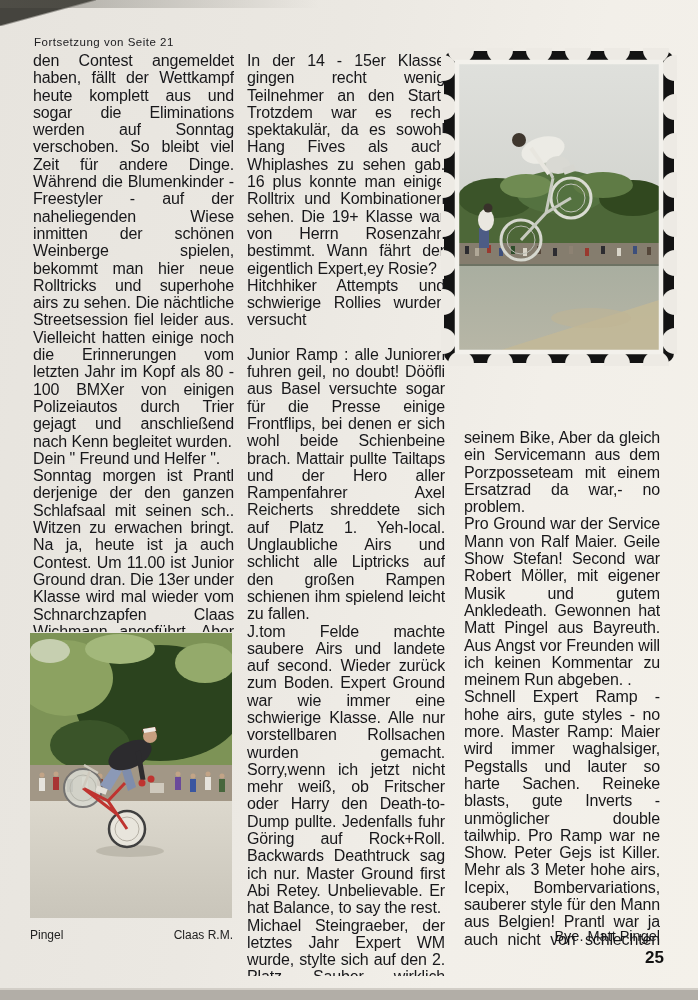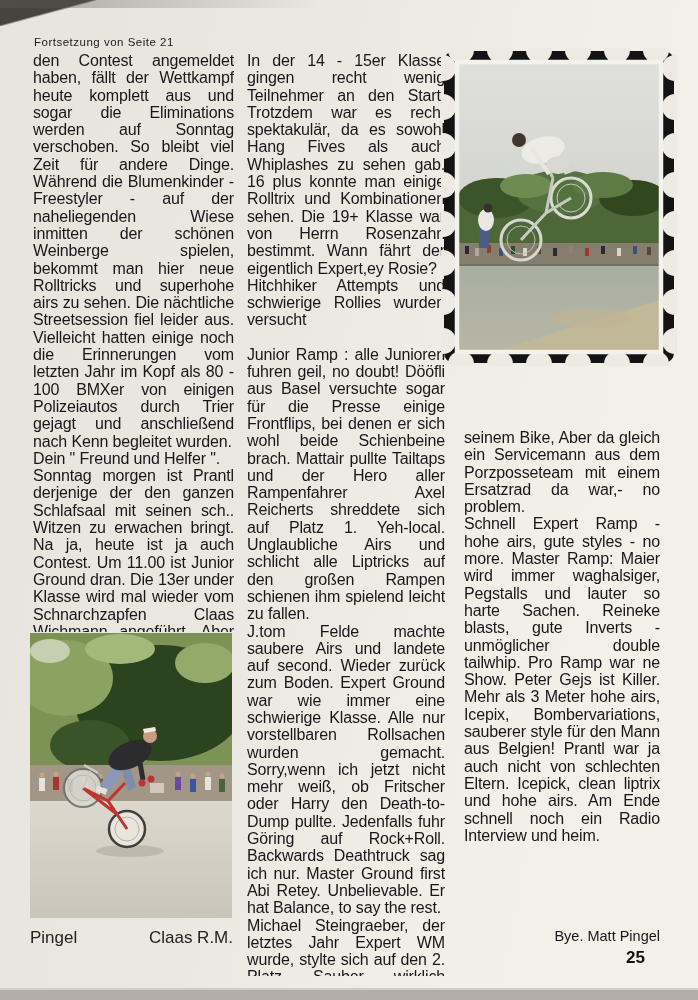--- a/index.html
+++ b/index.html
@@ -35,29 +35,29 @@
   .col2 { left:247px; top:52px;  width:198px; height:924px; }
   .col3 { left:464px; top:396px; width:196px; height:520px;margin-top:33px; }
   .stamp { position:absolute; left:441px; top:48px; }
   .caption-ralf {
     position:absolute; left:441px; top:374px; width:236px;
     text-align:center; font-size:11.5px; color:#222;
   }
   .photo2 { position:absolute; left:30px; top:633px; }
   .caption-row {
     position:absolute; left:30px; top:928px; width:203px;
-    display:flex; justify-content:space-between; font-size:17px; color:#222;
+    display:flex; justify-content:space-between; font-size:12px; color:#222;
   }
   .byline {
     position:absolute; left:455px; top:928px; width:205px;
     text-align:right; font-size:14.5px; color:var(--ink,#17171a);
   }
   .pageno {
     position:absolute; left:626px; top:948px; width:38px;
-    font-size:17px; font-weight:bold; color:#111;
+    text-align:right; font-size:17px; font-weight:bold; color:#111;
   }
   b { font-weight:normal; }
 </style>
 </head>
 <body>
 
 <div class="scan">
 
   <div class="corner-shadow"></div>
   <div class="top-edge"></div>
@@ -172,20 +172,21 @@
         <circle cx="78" cy="92" r="7" fill="#3f372e"></circle>
         <path d="M90,100 L108,126" stroke="#e8e6df" stroke-width="4" fill="none"></path>
         <rect x="122" y="118" width="12" height="7" fill="#d6d6d0" transform="rotate(-20 128 121)"></rect>
       </g>
     </g>
     <rect x="16" y="14" width="204" height="290" fill="none" stroke="#f3f1ec" stroke-width="4.5"></rect>
   </svg>
 
   <div class="col col3">
     <p>seinem Bike, Aber da gleich ein Servicemann aus dem Porzposseteam mit einem Ersatzrad da war,- no problem.</p>
+    <p>Pro Ground war der Service Mann von Ralf Maier. Geile Show Stefan! Second war Robert Möller, mit eigener Musik und gutem Ankledeath. Gewonnen hat Matt Pingel aus Bayreuth. Aus Angst vor Freunden will ich keinen Kommentar zu meinem Run abgeben. .</p>
     <p>Schnell Expert Ramp - hohe airs, gute styles - no more. Master Ramp: Maier wird immer waghalsiger, Pegstalls und lauter so harte Sachen. Reineke blasts, gute Inverts - unmöglicher double tailwhip. Pro Ramp war ne Show. Peter Gejs ist Killer. Mehr als 3 Meter hohe airs, Icepix, Bombervariations, sauberer style für den Mann aus Belgien! Prantl war ja auch nicht von schlechten Eltern. Icepick, clean liptrix und hohe airs. Am Ende schnell noch ein Radio Interview und heim.</p>
   </div>
 
   <svg class="photo2" width="202" height="285" viewBox="0 0 202 285">
     <defs>
       <linearGradient id="g-pv" x1="0" y1="0" x2="0" y2="1">
         <stop offset="0" stop-color="#dcd8cd"></stop>
           <stop offset="1" stop-color="#c9c5ba"></stop>
       </linearGradient>
       <clipPath id="p2clip">

